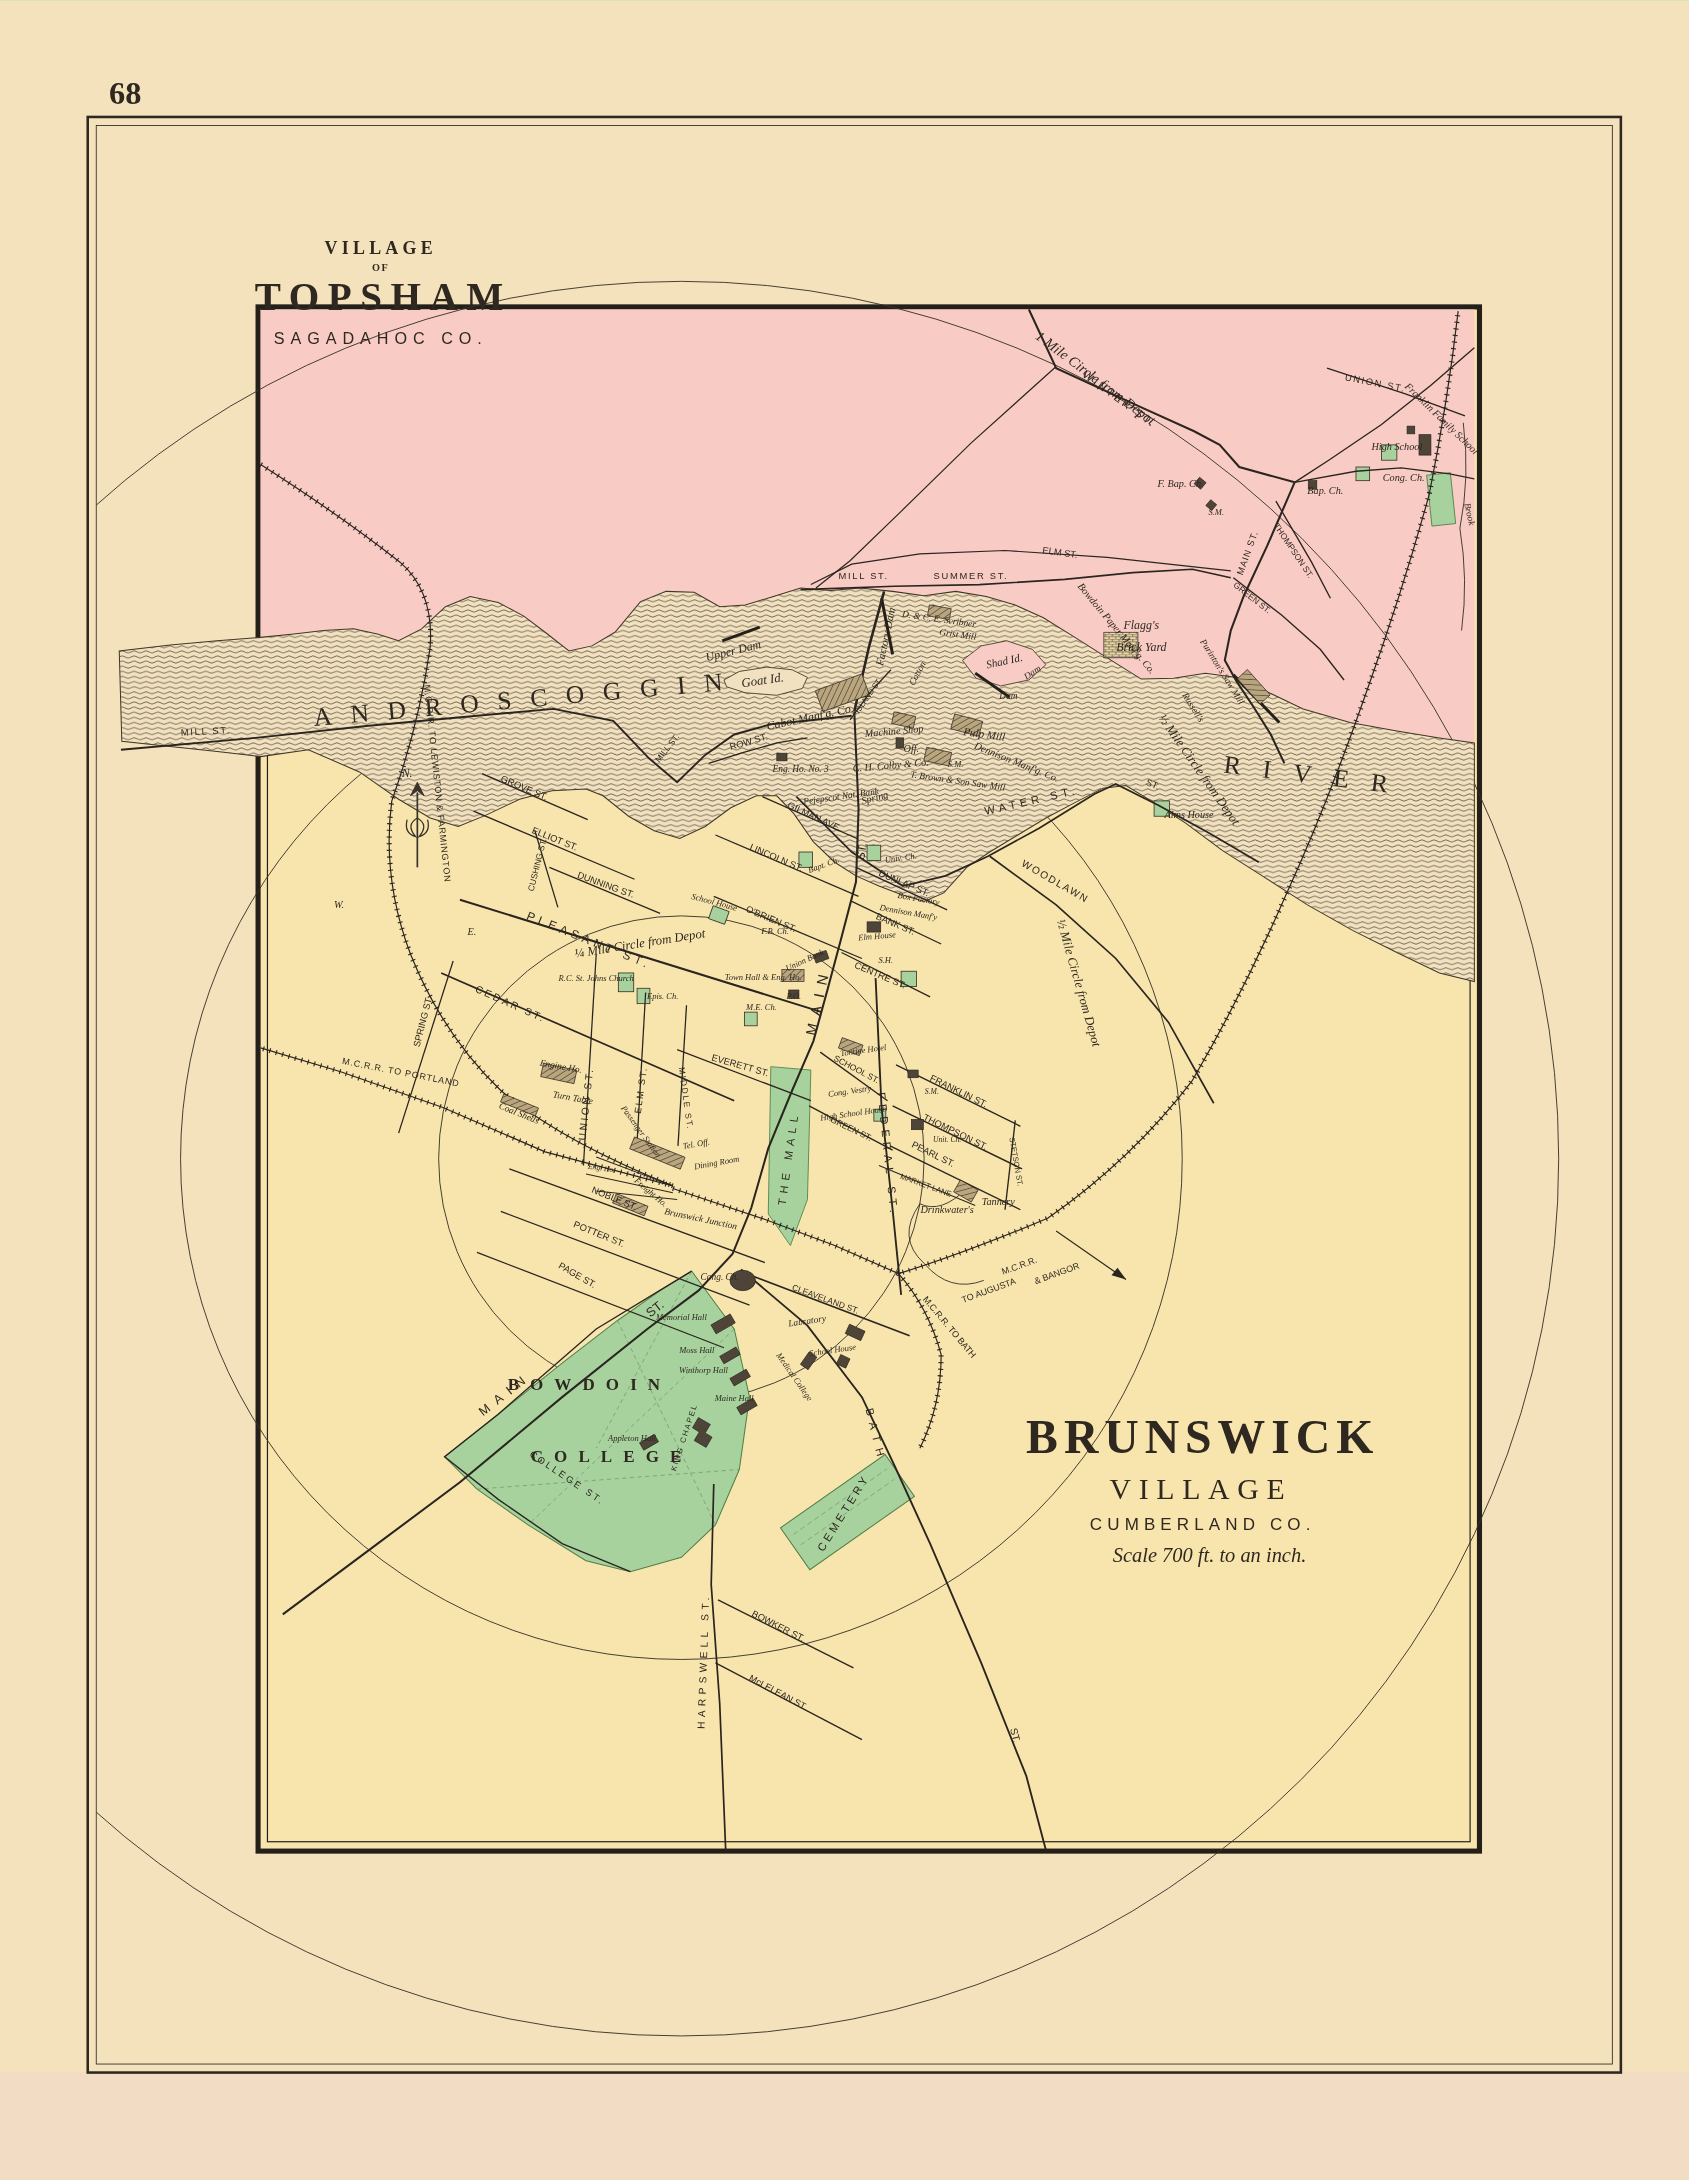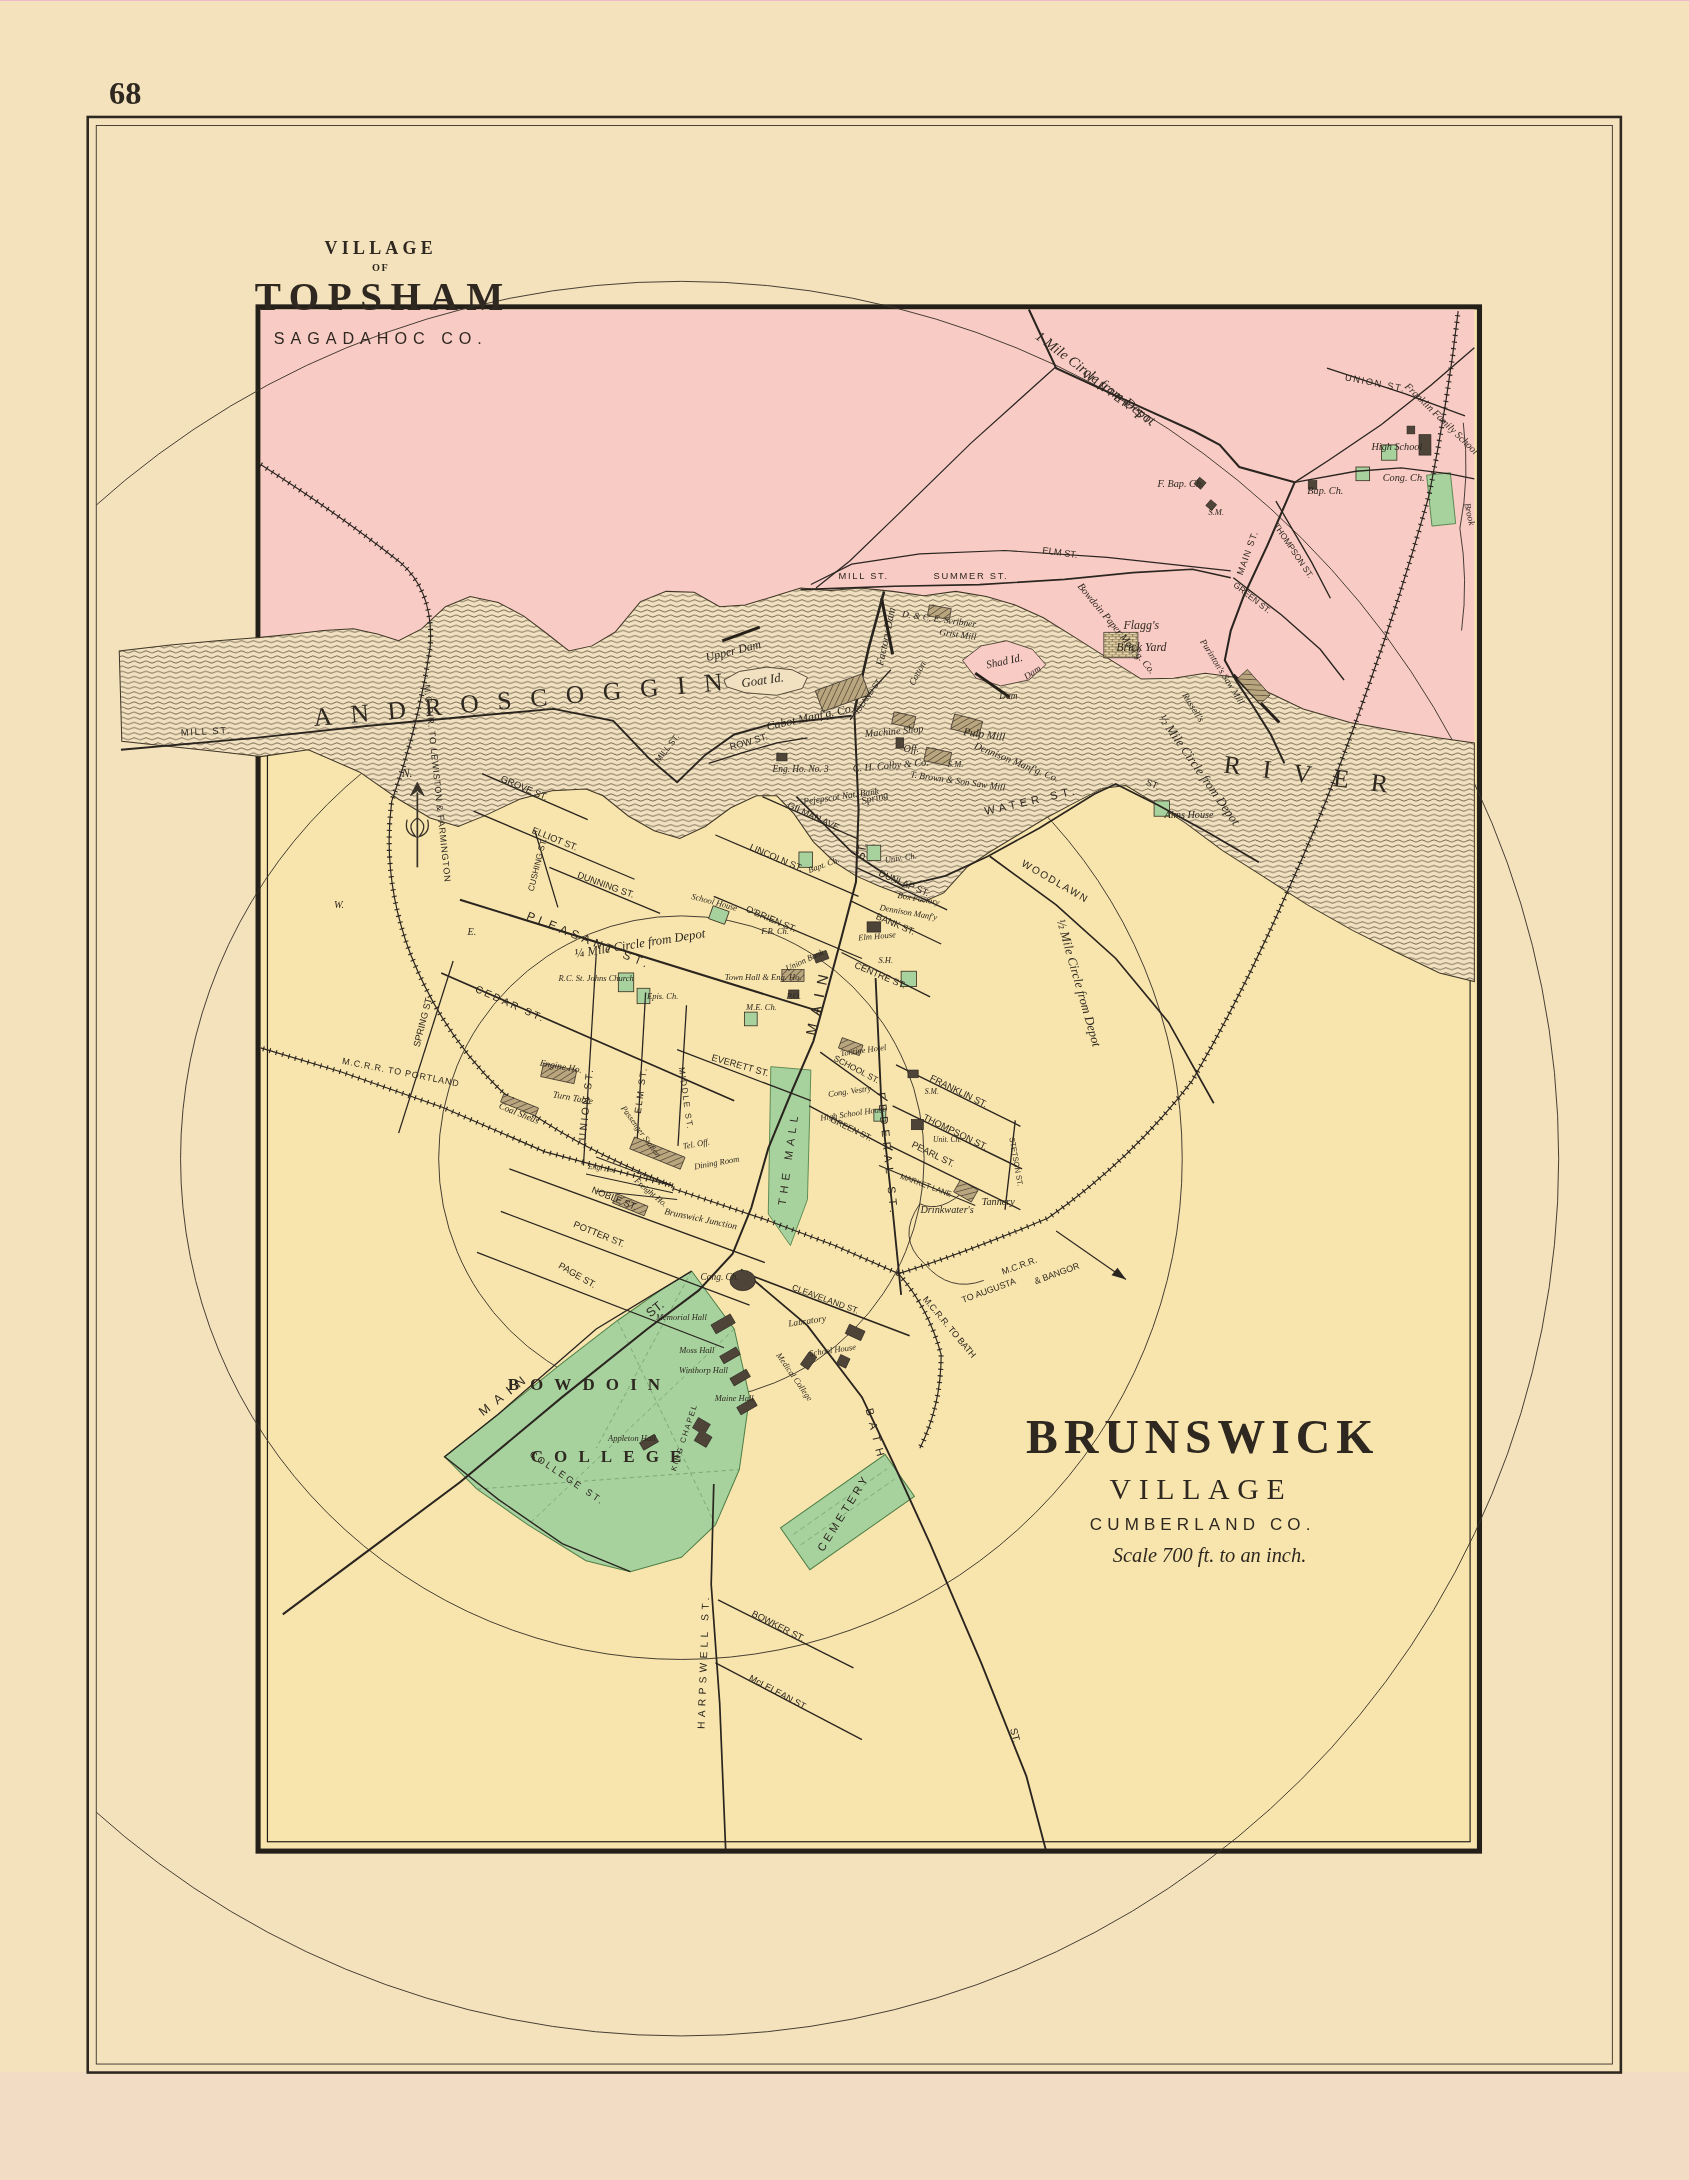--- a/index.html
+++ b/index.html
@@ -1,16 +1,16 @@
 <!DOCTYPE html>
 <html style="font-size:13.6px"><head>
 <meta charset="utf-8">
 <style>
   html,body{margin:0;padding:0;background:#e8d5b0;}
-  .page{position:relative;width:1689px;height:2181px;background:#d946ef;overflow:hidden;}
+  .page{position:relative;width:1689px;height:2181px;background:#86efac;overflow:hidden;}
   svg{display:block}
   svg text{font-family:"Liberation Serif","DejaVu Serif",serif;fill:#2e2820;}
   .sans{font-family:"Liberation Sans","DejaVu Sans",sans-serif;}
   .it{font-style:italic;}
   .b{font-weight:bold;}
   .mid{text-anchor:middle;}
 </style>
 </head>
 <body>
 

